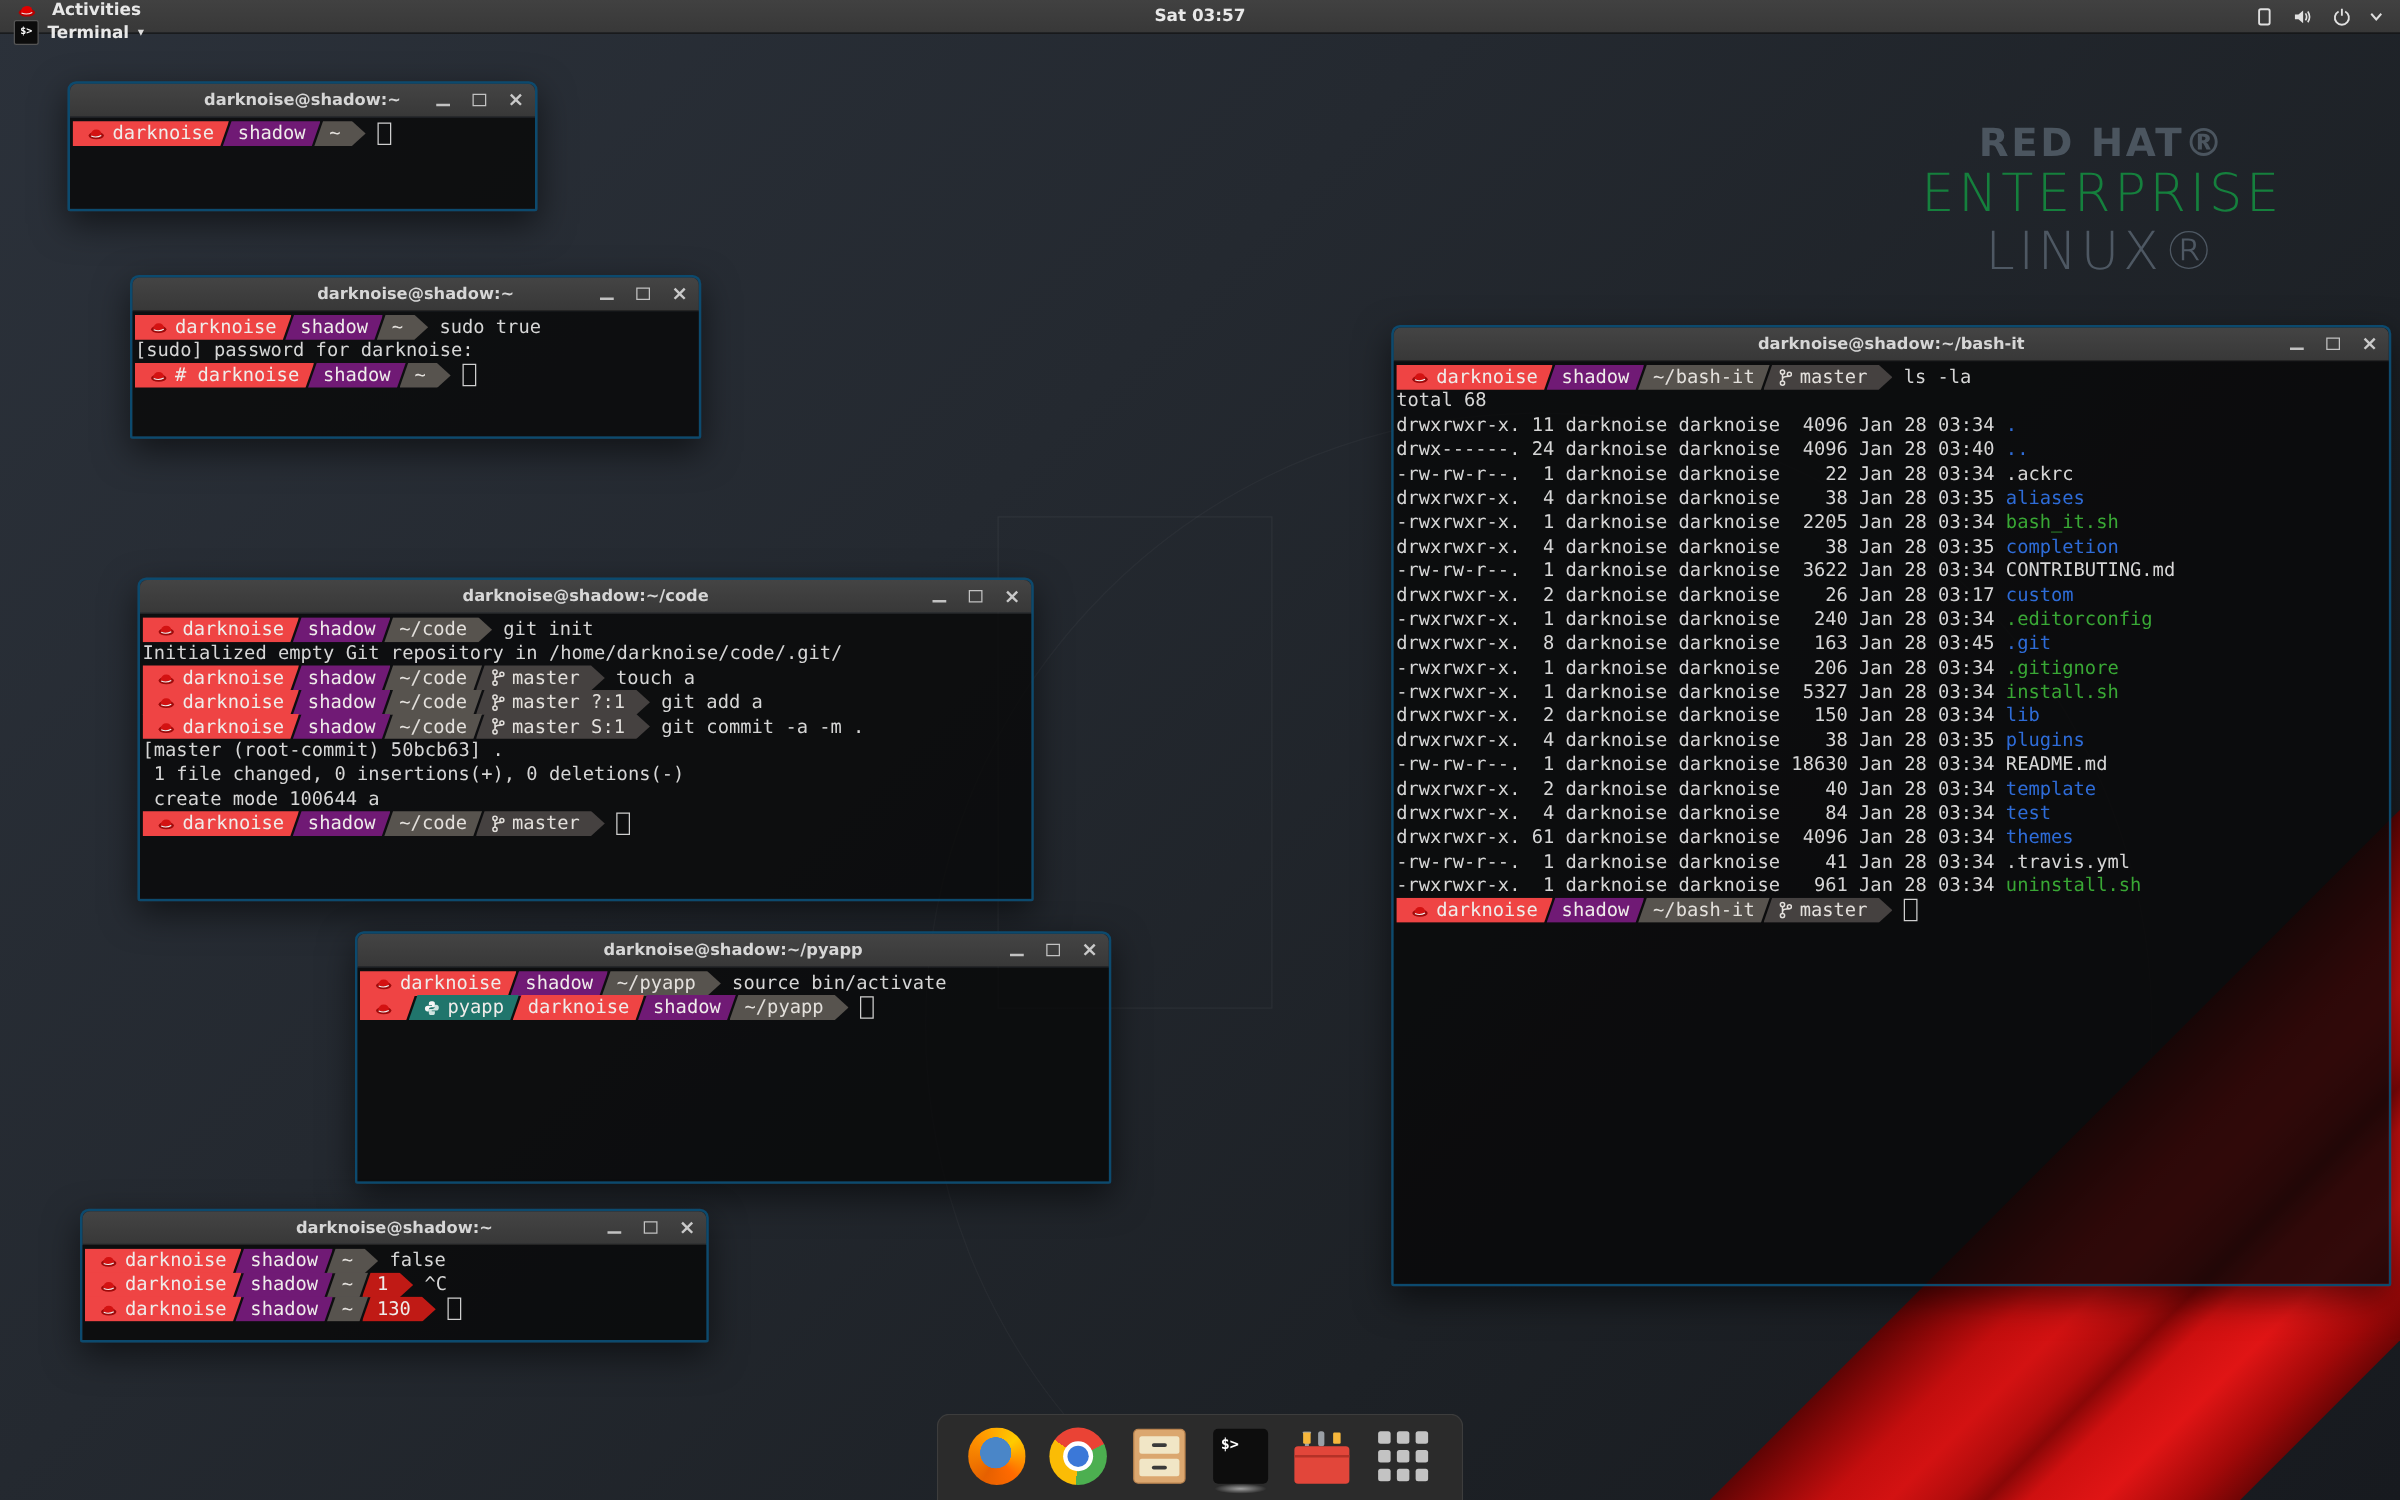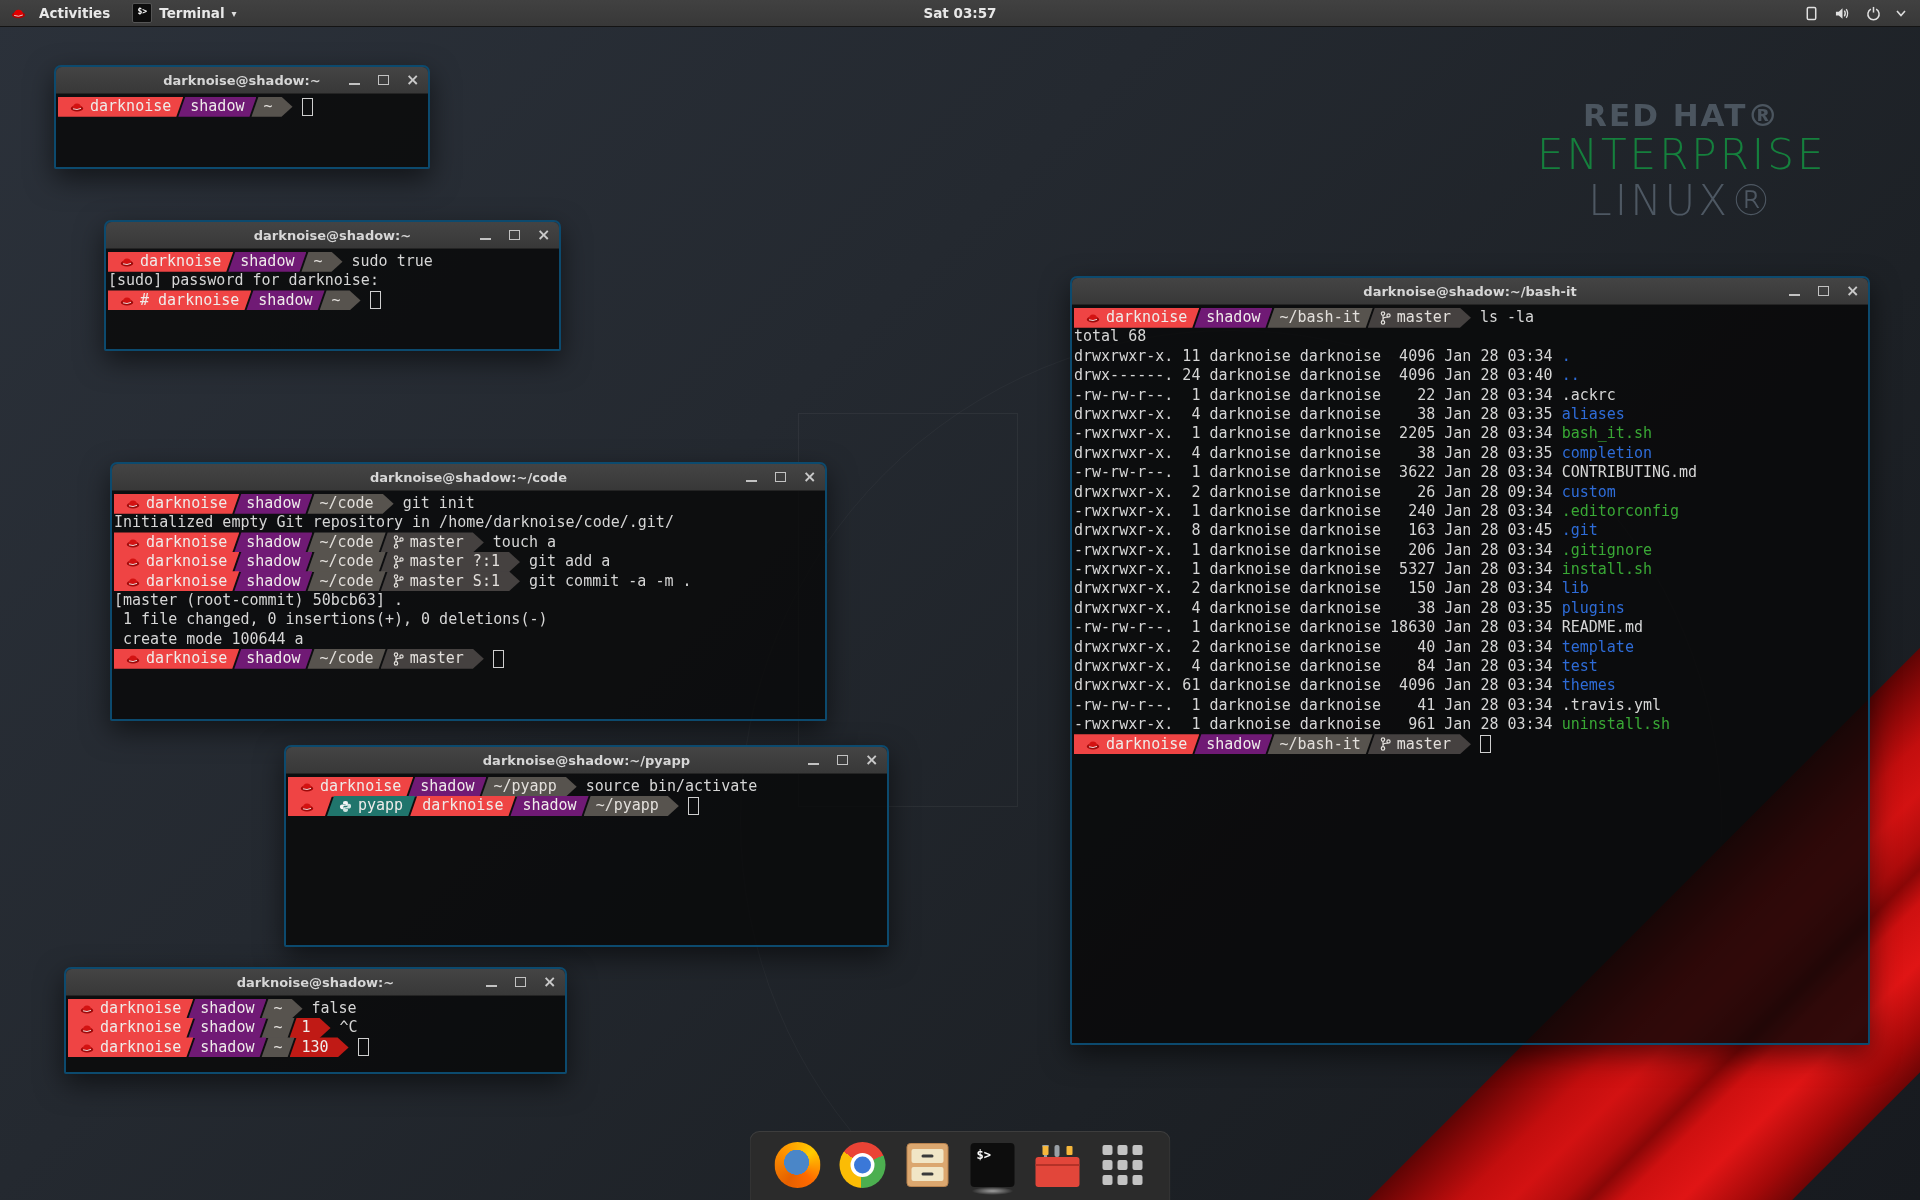--- a/index.html
+++ b/index.html
@@ -24,21 +24,21 @@
   .brand .b1{font-size:31px;font-weight:bold;letter-spacing:2px;line-height:34px;}
   .brand .b2{font-size:42px;font-weight:300;letter-spacing:3px;line-height:46px;font-family:"DejaVu Sans",sans-serif;color:#15803d;}
   .brand .b3{font-size:42px;font-weight:300;letter-spacing:3px;line-height:46px;color:#4e5863;}
 
   
   .topbar{
     position:absolute;left:0;top:0;width:1920px;height:26px;z-index:50;
     background:linear-gradient(#414141,#383838);border-bottom:1px solid #141414;
     display:flex;align-items:center;color:#e8e8e8;font-size:13.5px;font-weight:bold;
   }
-  .tb-left{display:flex;align-items:center;height:100%;}
+  .tb-left{display:flex;align-items:center;height:100%;flex-direction:column;}
   .tb-item{display:flex;align-items:center;gap:7px;padding:0 11px;height:100%;cursor:default;}
   .tb-appicon{width:18px;height:18px;background:#0c0c0c;border:1px solid #555;border-radius:2px;
     color:#fff;font:bold 8px/16px "DejaVu Sans Mono",monospace;text-align:center;}
   .tb-clock{position:absolute;left:0;right:0;text-align:center;pointer-events:none;}
   .tb-right{margin-left:auto;display:flex;align-items:center;gap:15px;padding-right:14px;height:100%;}
   .tb-right svg{display:block;}
   .caret{font-size:10px;color:#ddd;}
 
   
   .window{position:absolute;border:2px solid #0c4a6e;border-radius:7px 7px 2px 2px;
@@ -320,21 +320,21 @@
                 <path d="M2.8 8 Q3.6 2.6 8 2.6 Q12.2 2.6 12.8 7.2 L10 8.8 Q8 9.6 5.6 9 Z" fill="#d31212"></path>
                 <path d="M3.4 8.6 Q8 10.6 12.6 8.1" stroke="#f0f0f0" stroke-width="1" fill="none"></path>
               </svg></span><span>darknoise</span></span><span class="seg red-bright"><span>shadow</span></span><span class="seg gray"><span>~</span></span><span class="seg red-exit end"><span>1</span></span><span class="cmd">^C</span></div>
         <div class="line prompt"><span class="seg red-dark first"><span class="picon"><svg width="14" height="11" viewBox="0 0 16 12">
                 <ellipse cx="8" cy="8.2" rx="7" ry="3.4" fill="#9c0b0b"></ellipse>
                 <path d="M2.8 8 Q3.6 2.6 8 2.6 Q12.2 2.6 12.8 7.2 L10 8.8 Q8 9.6 5.6 9 Z" fill="#d31212"></path>
                 <path d="M3.4 8.6 Q8 10.6 12.6 8.1" stroke="#f0f0f0" stroke-width="1" fill="none"></path>
               </svg></span><span>darknoise</span></span><span class="seg red-bright"><span>shadow</span></span><span class="seg gray"><span>~</span></span><span class="seg red-exit end"><span>130</span></span><span class="cursor"></span></div>
       </div>
     </div>
-    <div class="window" style="left: 1070px; top: 260px; width: 796px; height: 765px; z-index: 10; margin-top: 16px;">
+    <div class="window" style="left: 1113px; top: 260px; width: 796px; height: 765px; z-index: 10;">
       <div class="titlebar">
         <span class="title">darknoise@shadow:~/bash-it</span>
         <span class="winbtns">
           <span class="wbtn min"></span>
           <span class="wbtn max"></span>
           <span class="wbtn close"></span>
         </span>
       </div>
       <div class="tbody">
         <div class="line prompt"><span class="seg red-dark first"><span class="picon"><svg width="14" height="11" viewBox="0 0 16 12">
@@ -348,21 +348,21 @@
                 <path d="M3 4.4 L3 9.6 M3 8.5 Q3 6 8.5 6" fill="none" stroke="#e3e0dc" stroke-width="1.2"></path>
               </svg></span><span>master</span></span><span class="cmd">ls -la</span></div>
         <div class="line out">total 68</div>
         <div class="line out"><span>drwxrwxr-x. 11 darknoise darknoise  4096 Jan 28 03:34 </span><span class="fn-blue">.</span></div>
         <div class="line out"><span>drwx------. 24 darknoise darknoise  4096 Jan 28 03:40 </span><span class="fn-blue">..</span></div>
         <div class="line out"><span>-rw-rw-r--.  1 darknoise darknoise    22 Jan 28 03:34 </span><span class="fn-plain">.ackrc</span></div>
         <div class="line out"><span>drwxrwxr-x.  4 darknoise darknoise    38 Jan 28 03:35 </span><span class="fn-blue">aliases</span></div>
         <div class="line out"><span>-rwxrwxr-x.  1 darknoise darknoise  2205 Jan 28 03:34 </span><span class="fn-green">bash_it.sh</span></div>
         <div class="line out"><span>drwxrwxr-x.  4 darknoise darknoise    38 Jan 28 03:35 </span><span class="fn-blue">completion</span></div>
         <div class="line out"><span>-rw-rw-r--.  1 darknoise darknoise  3622 Jan 28 03:34 </span><span class="fn-plain">CONTRIBUTING.md</span></div>
-        <div class="line out"><span>drwxrwxr-x.  2 darknoise darknoise    26 Jan 28 09:34 </span><span class="fn-blue">custom</span></div>
+        <div class="line out"><span>drwxrwxr-x.  2 darknoise darknoise    26 Jan 28 03:17 </span><span class="fn-blue">custom</span></div>
         <div class="line out"><span>-rwxrwxr-x.  1 darknoise darknoise   240 Jan 28 03:34 </span><span class="fn-green">.editorconfig</span></div>
         <div class="line out"><span>drwxrwxr-x.  8 darknoise darknoise   163 Jan 28 03:45 </span><span class="fn-blue">.git</span></div>
         <div class="line out"><span>-rwxrwxr-x.  1 darknoise darknoise   206 Jan 28 03:34 </span><span class="fn-green">.gitignore</span></div>
         <div class="line out"><span>-rwxrwxr-x.  1 darknoise darknoise  5327 Jan 28 03:34 </span><span class="fn-green">install.sh</span></div>
         <div class="line out"><span>drwxrwxr-x.  2 darknoise darknoise   150 Jan 28 03:34 </span><span class="fn-blue">lib</span></div>
         <div class="line out"><span>drwxrwxr-x.  4 darknoise darknoise    38 Jan 28 03:35 </span><span class="fn-blue">plugins</span></div>
         <div class="line out"><span>-rw-rw-r--.  1 darknoise darknoise 18630 Jan 28 03:34 </span><span class="fn-plain">README.md</span></div>
         <div class="line out"><span>drwxrwxr-x.  2 darknoise darknoise    40 Jan 28 03:34 </span><span class="fn-blue">template</span></div>
         <div class="line out"><span>drwxrwxr-x.  4 darknoise darknoise    84 Jan 28 03:34 </span><span class="fn-blue">test</span></div>
         <div class="line out"><span>drwxrwxr-x. 61 darknoise darknoise  4096 Jan 28 03:34 </span><span class="fn-blue">themes</span></div>

